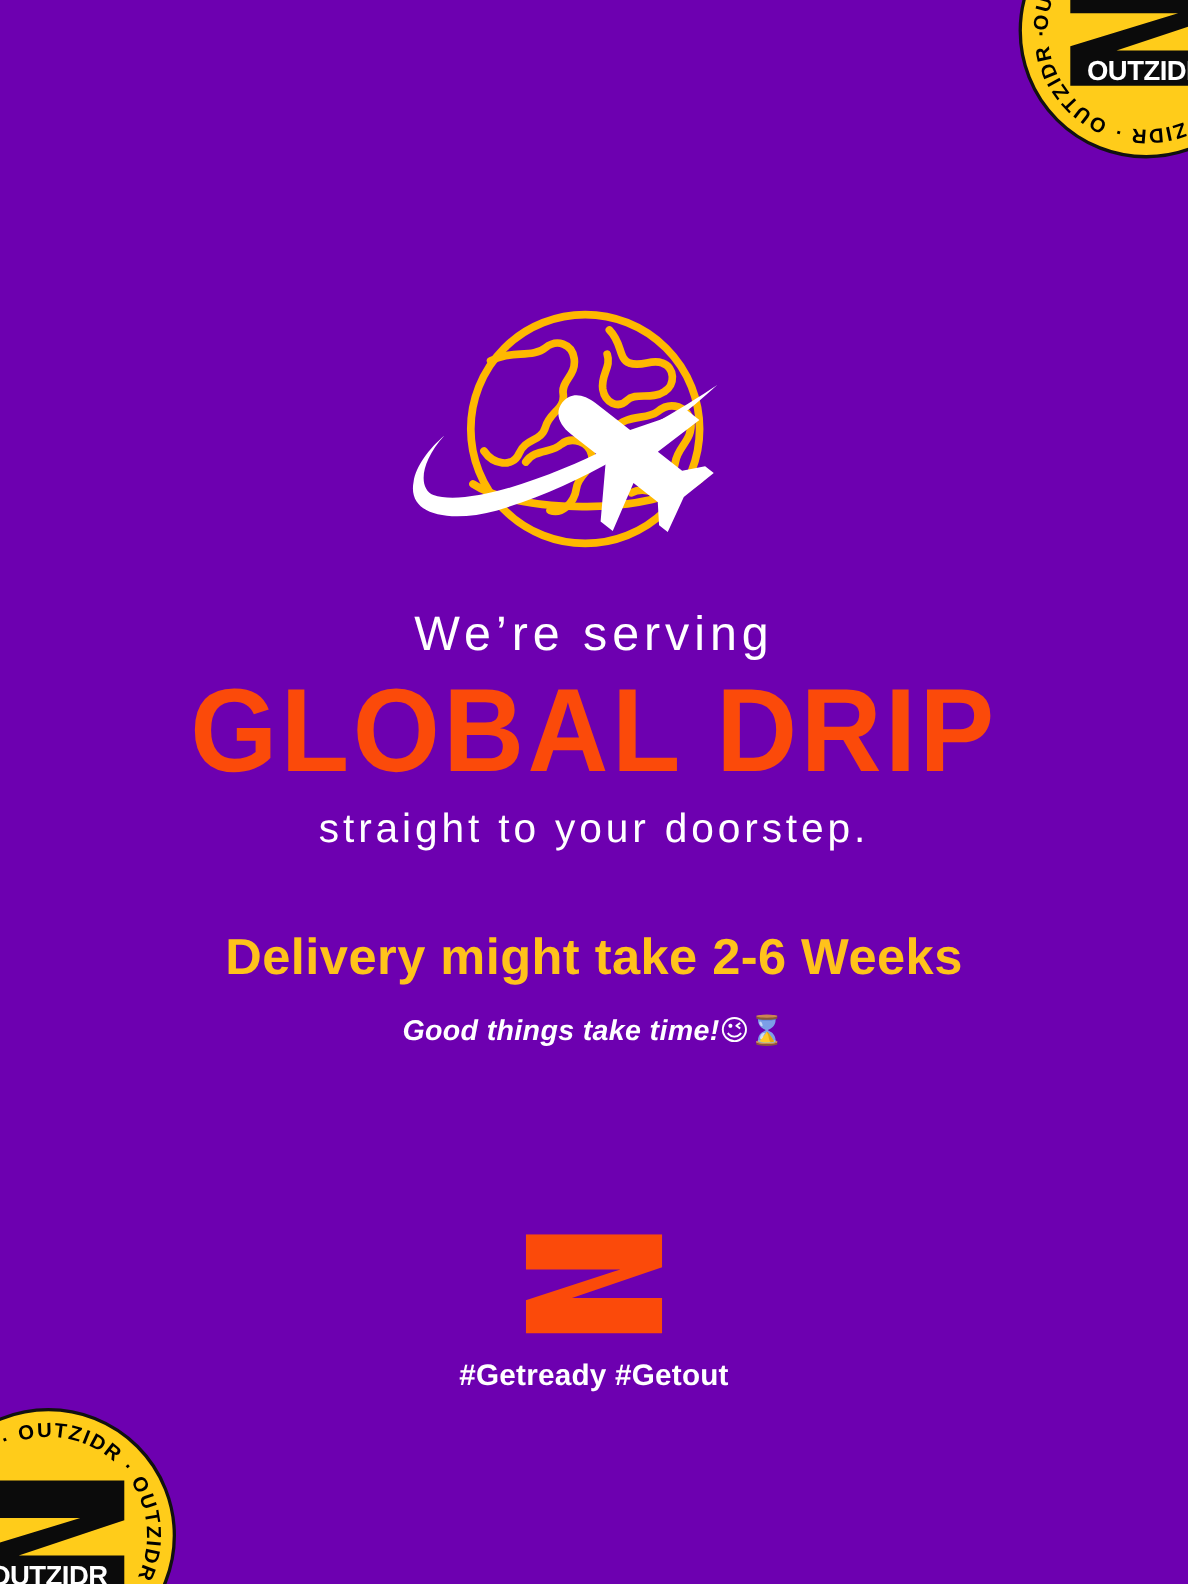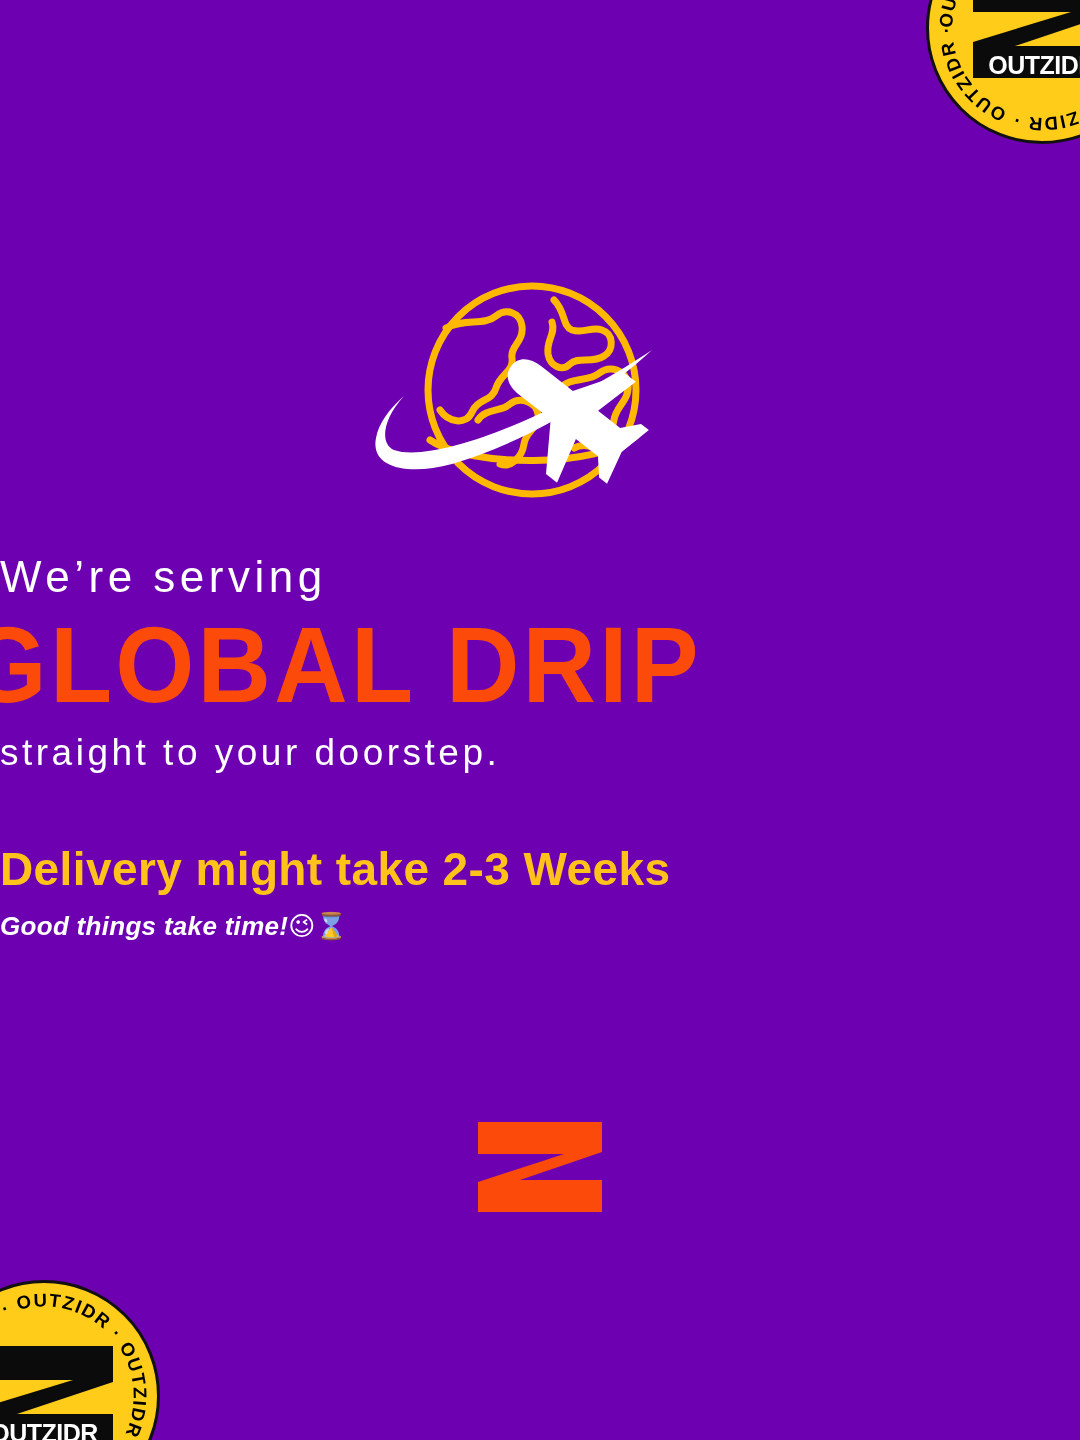--- a/index.html
+++ b/index.html
@@ -90,20 +90,21 @@
     height: 240px;
   }
   .globe-wrap svg { display: block; width: 100%; height: 100%; overflow: visible; }
 
   
   .copy {
     position: absolute;
     left: 0;
     right: 0;
     top: 552px;
+    text-align: center;
   }
   .line-serving {
     color: #ffffff;
     font-size: 44px;
     font-weight: 300;
     letter-spacing: 4.5px;
     line-height: 1.12;
   }
   .line-headline {
     color: #FB4A0A;
@@ -131,21 +132,21 @@
     line-height: 1.1;
     margin-top: 70px;
   }
   .line-goodthings {
     color: #ffffff;
     font-size: 26px;
     font-weight: 700;
     font-style: italic;
     letter-spacing: 0.3px;
     line-height: 1.1;
-    margin-top: 17px;
+    margin-top: 27px;
   }
   .emoji {
     font-family: "DejaVu Sans", sans-serif;
     font-style: normal;
   }
 
   
   .footer {
     position: absolute;
     left: 0;
@@ -246,27 +247,28 @@
                  L98,140 L98,150 L64,142 L30,150 L30,140 L46,126 L46,98 L0,110
                  L0,96 L46,66 L46,26 C46,12 52,2 64,2 Z" transform="rotate(-90 64 76)"></path>
       </g>
     </svg>
   </div>
 
   <div class="copy">
     <div class="line-serving">We’re serving</div>
     <div class="line-headline">GLOBAL DRIP</div>
     <div class="line-doorstep">straight to your doorstep.</div>
-    <div class="line-delivery">Delivery might take 2-3 Weeks</div>
+    <div class="line-delivery">Delivery might take 2-6 Weeks</div>
     <div class="line-goodthings">
       <span>Good things take time!</span><span class="emoji">😉⌛</span>
     </div>
   </div>
 
   <div class="footer">
     <div class="footer-z">
       <svg viewBox="0 0 124 92" aria-hidden="true">
         <path d="M0,0 H124 V30 L42,58 H124 V90 H0 V60 L86,32 H0 Z" fill="#FB4A0A"></path>
       </svg>
     </div>
+    <div class="footer-tag">#Getready #Getout</div>
   </div>
 
 </div>
 
 </body></html>

